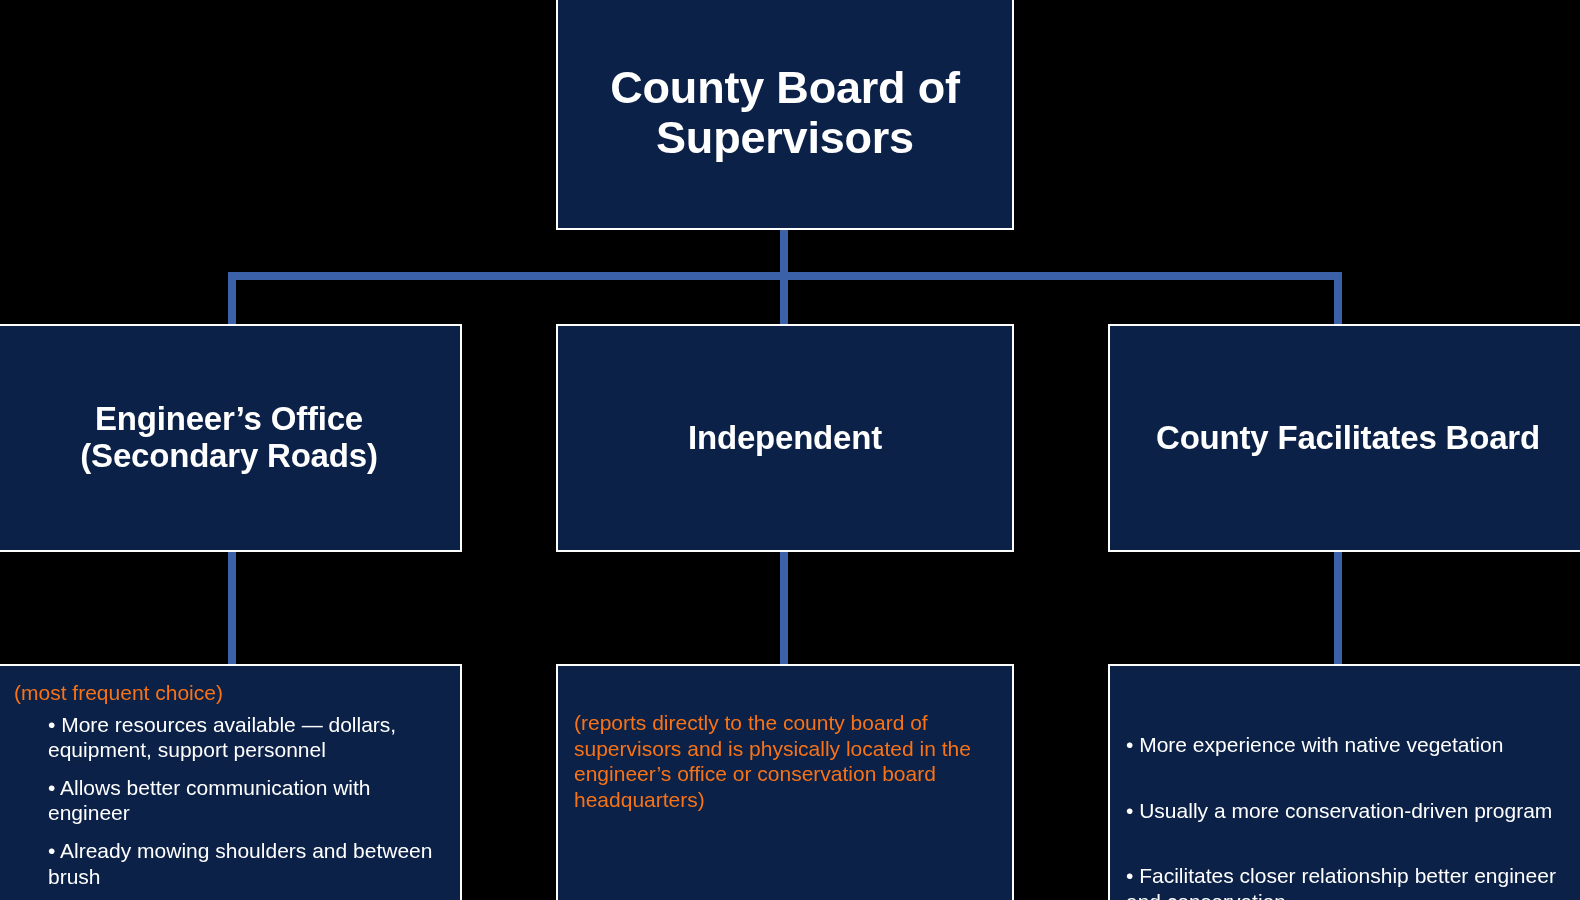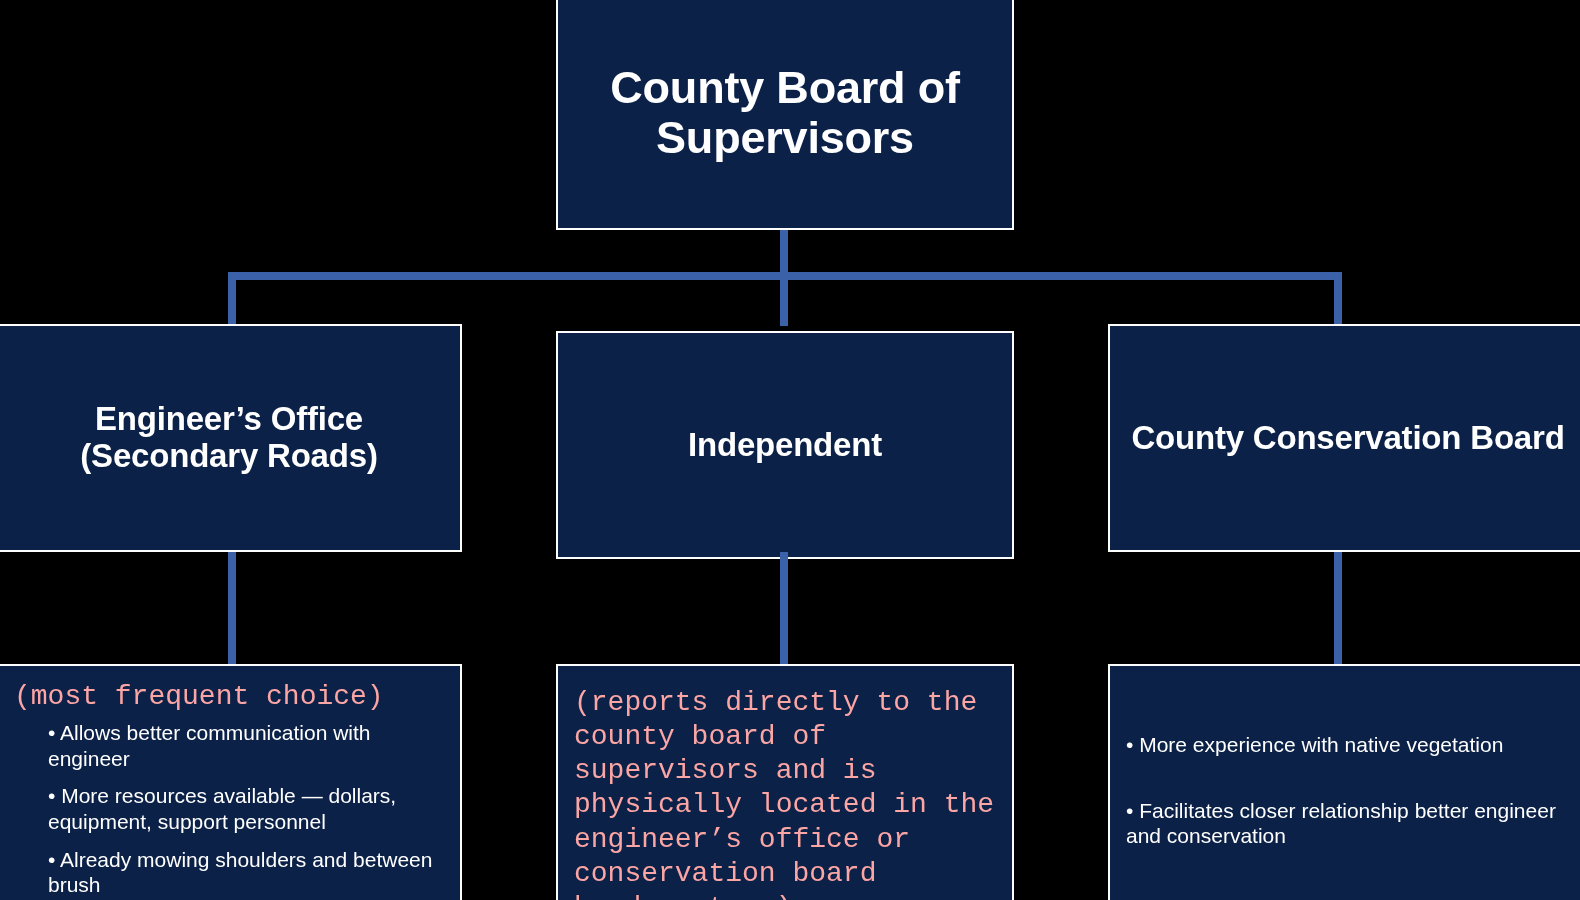--- a/index.html
+++ b/index.html
@@ -50,21 +50,21 @@
     letter-spacing: -0.2px;
     padding: 0 14px;
   }
 
   
   #node-root { left: 556px; top: -4px; width: 458px; height: 234px; }
   #node-root .node-title { font-size: 45px; }
 
   
   #node-engineer  { left: -4px;   top: 324px; width: 466px;  height: 228px; }
-  #node-independent { left: 556px; top: 324px; width: 458px; height: 228px; margin-top: 7px; }
+  #node-independent { left: 556px; top: 324px; width: 458px; height: 228px; }
   #node-conservation { left: 1108px; top: 324px; width: 480px; height: 228px; }
 
   #node-engineer .node-title,
   #node-independent .node-title,
   #node-conservation .node-title { font-size: 33px; }
 
   
   .detail-box {
     position: absolute;
     background: #0b2147;
@@ -72,25 +72,24 @@
     box-sizing: border-box;
     color: #e8ecf3;
     overflow: hidden;
   }
 
   .detail-inner {
     padding: 14px 16px 10px 16px;
   }
 
   .detail-lead {
-    font-size: 28px;
+    font-size: 21px;
     line-height: 1.22;
     margin: 0 0 6px 0;
-    color: #fca5a5;
-    font-family: Liberation Mono, monospace;
+    color: #f97316;
   }
 
   .detail-list {
     list-style: none;
     margin: 0;
     padding: 0;
   }
   .detail-list li {
     font-size: 21px;
     line-height: 1.22;
@@ -100,21 +99,21 @@
   .detail-list li:last-child { margin-bottom: 0; }
 
   
   .indent-list li { padding-left: 34px; text-indent: 0; }
   .flush-list li { padding-left: 0; margin-top: 40px; }
 
   #detail-engineer  { left: -4px;   top: 664px; width: 466px;  height: 250px; }
   #detail-independent { left: 556px; top: 664px; width: 458px; height: 250px; }
   #detail-conservation { left: 1108px; top: 664px; width: 480px; height: 250px; }
 
-  #detail-independent .detail-inner { padding-top: 20px; }
+  #detail-independent .detail-inner { padding-top: 44px; }
   #detail-independent .detail-lead { margin-bottom: 10px; }
 
   #detail-conservation .detail-inner { padding-top: 26px; }
 </style>
 </head>
 <body>
 
 <div id="chart-root">
 
   <div class="node-box" id="node-root">
@@ -133,48 +132,49 @@
 
   <div class="node-box" id="node-engineer">
     <div class="node-title">Engineer’s Office (Secondary Roads)</div>
   </div>
 
   <div class="node-box" id="node-independent">
     <div class="node-title">Independent</div>
   </div>
 
   <div class="node-box" id="node-conservation">
-    <div class="node-title">County Conservation Board</div>
+    <div class="node-title">County Facilitates Board</div>
   </div>
 
   <div class="connector" id="conn-engineer-detail" style="left:228px; top:552px; width:8px; height:114px;"></div>
 
   <div class="connector" id="conn-independent-detail" style="left:780px; top:552px; width:8px; height:114px;"></div>
 
   <div class="connector" id="conn-conservation-detail" style="left:1334px; top:552px; width:8px; height:114px;"></div>
 
   <div class="detail-box" id="detail-engineer">
     <div class="detail-inner">
       <p class="detail-lead">(most frequent choice)</p>
       <ul class="detail-list indent-list">
+        <li>• More resources available — dollars, equipment, support personnel</li>
         <li>• Allows better communication with engineer</li>
-        <li>• More resources available — dollars, equipment, support personnel</li>
         <li>• Already mowing shoulders and between brush</li>
       </ul>
     </div>
   </div>
 
   <div class="detail-box" id="detail-independent">
     <div class="detail-inner">
       <p class="detail-lead">(reports directly to the county board of supervisors and is physically located in the engineer’s office or conservation board headquarters)</p>
     </div>
   </div>
 
   <div class="detail-box" id="detail-conservation">
     <div class="detail-inner">
       <ul class="detail-list flush-list">
         <li>• More experience with native vegetation</li>
+        <li>• Usually a more conservation-driven program</li>
         <li>• Facilitates closer relationship better engineer and conservation</li>
       </ul>
     </div>
   </div>
 
 </div>
 
 </body></html>

